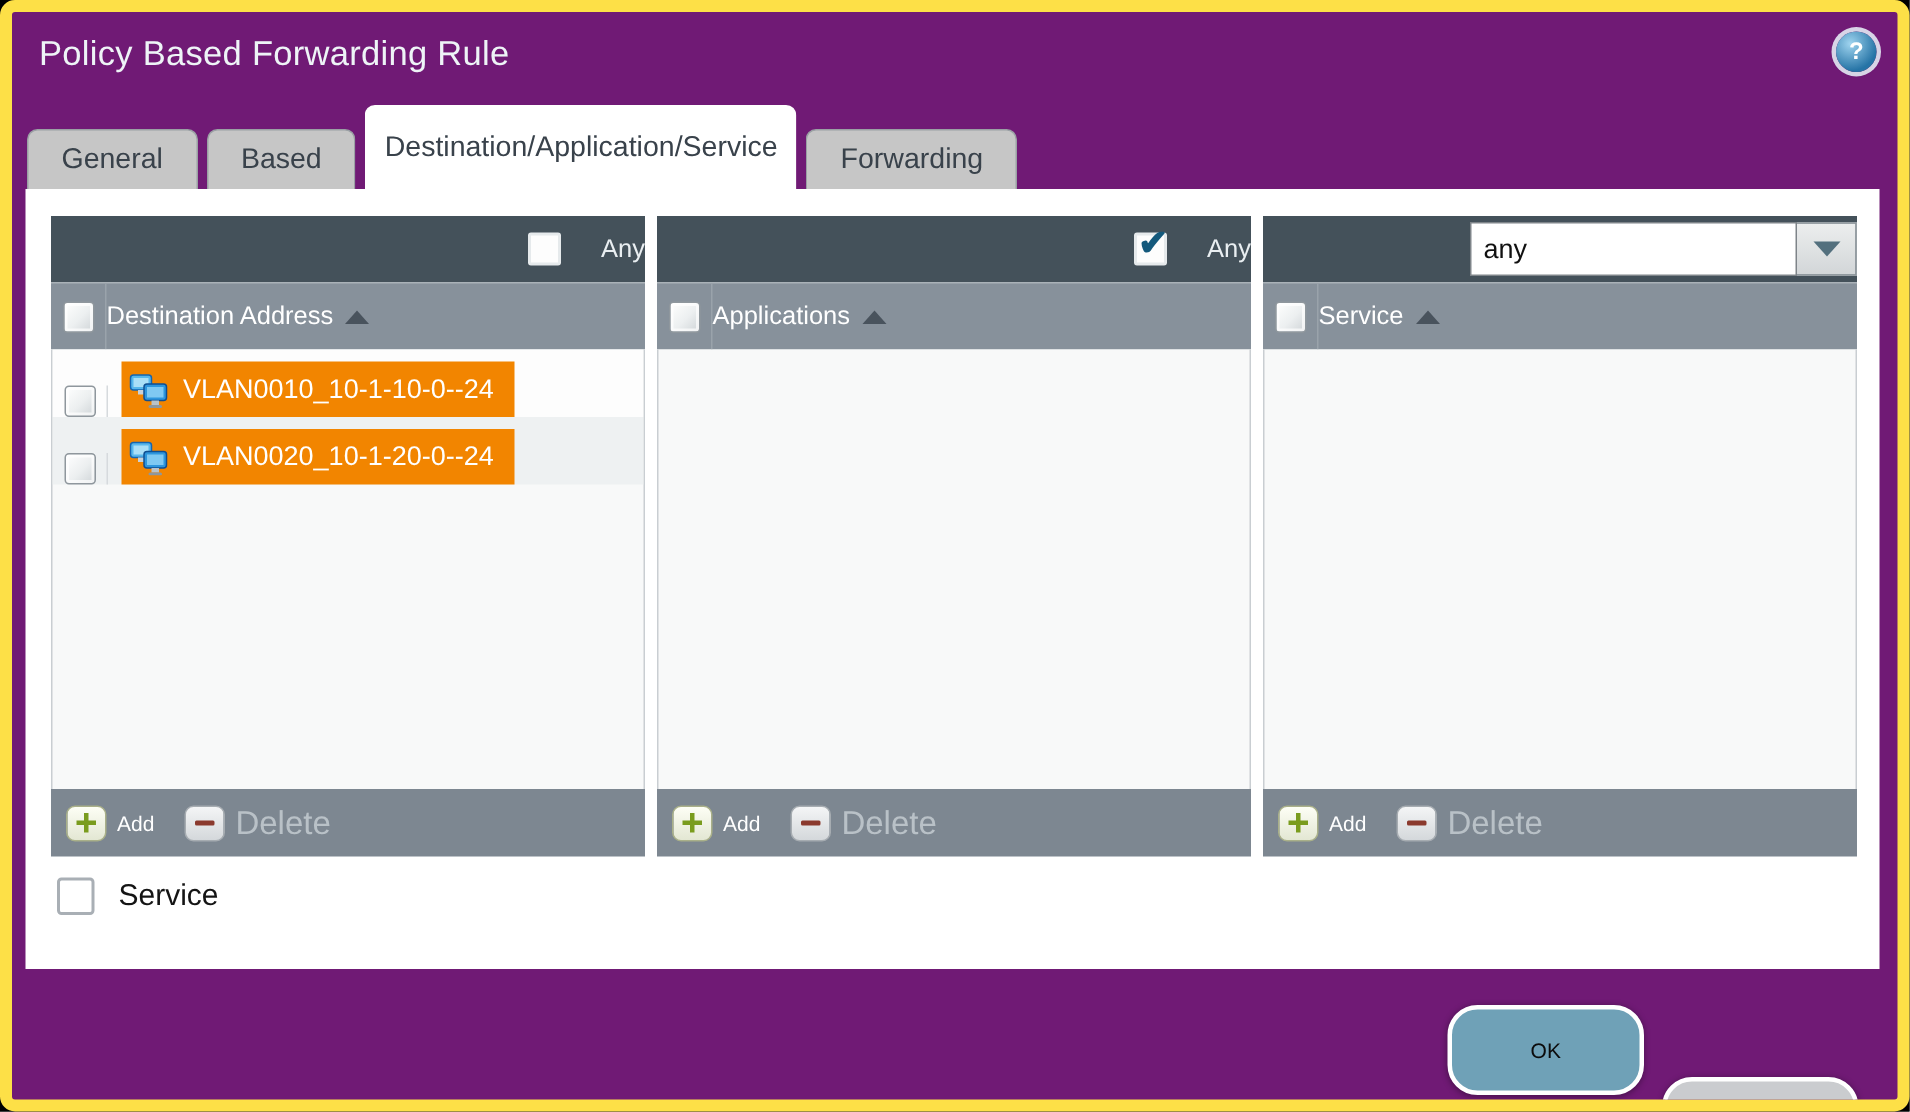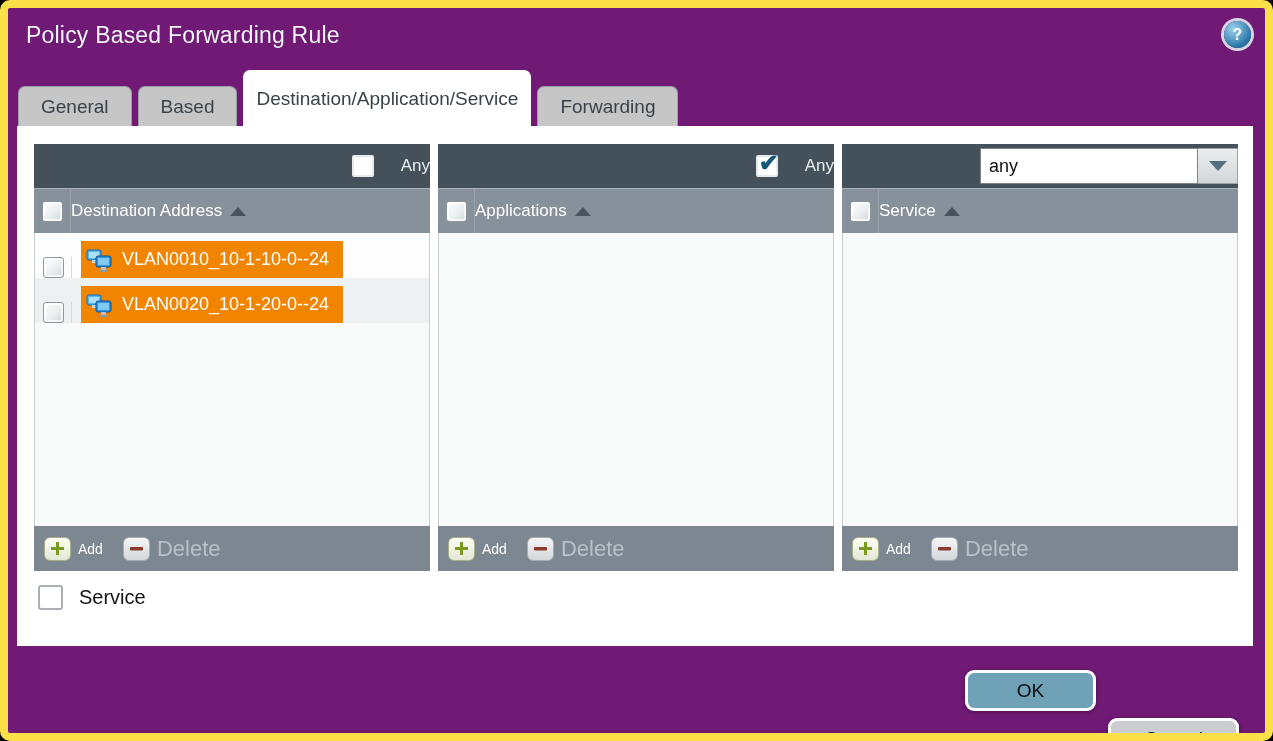--- a/index.html
+++ b/index.html
@@ -159,23 +159,23 @@
     position:absolute; left:21px; top:459px;
     display:flex; align-items:center; gap:16px;
   }
   .cb-negate {
     width:25px; height:25px; background:#fff;
     border:2px solid #a9afb5; border-radius:3px; cursor:pointer;
   }
   .negate-label { font-size:20px; color:#141414; }
   
   .btn {
-    position:absolute; top:662px; height:41px; width:131px;
-    border:3px solid #ffffff; border-radius:9px;
-    font-size:19px; color:#0c0c0c;
+    position:absolute; top:662px; height:60px; width:131px;
+    border:3px solid #ffffff; border-radius:20px;
+    font-size:14px; color:#0c0c0c;
     display:flex; align-items:center; justify-content:center;
     cursor:pointer; box-shadow:0 1px 4px rgba(0,0,0,0.35);
   }
   .btn-ok { right:169px; background:#6FA1B7; }
   .btn-cancel { right:26px; background:#CACCCF;margin-top:48px; }
 </style>
 </head>
 <body>
 
 <div class="dialog">

